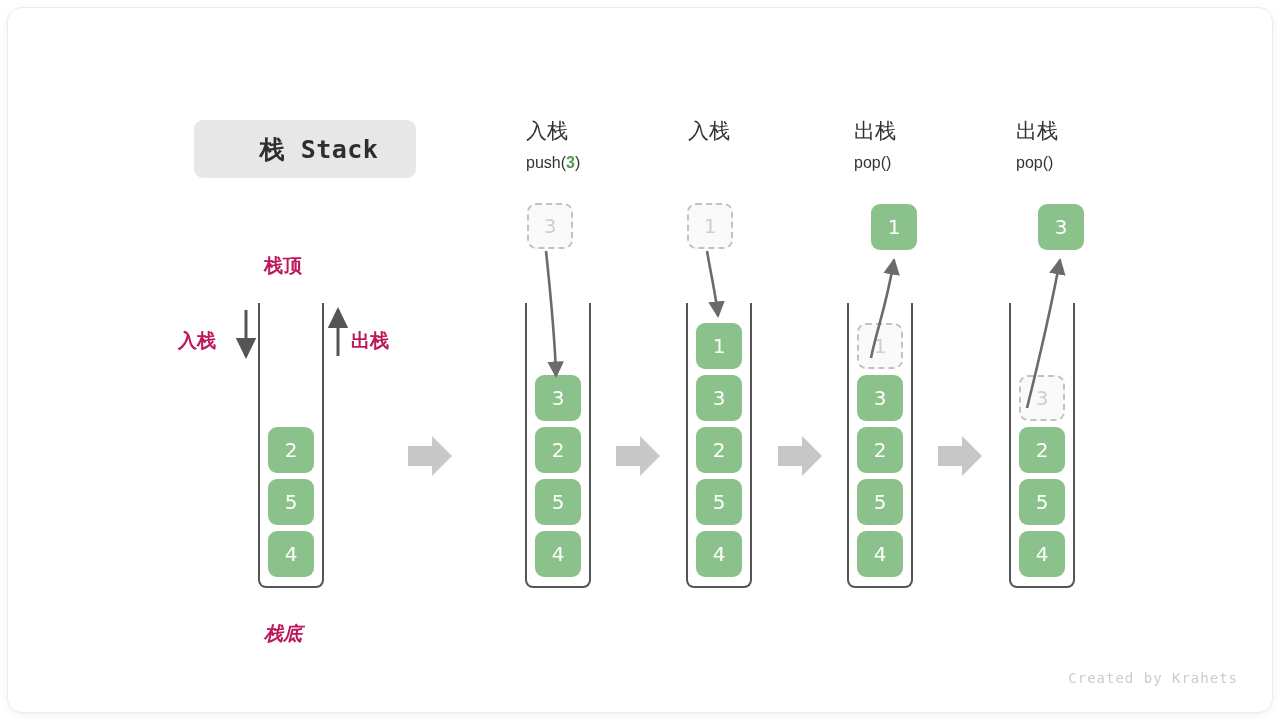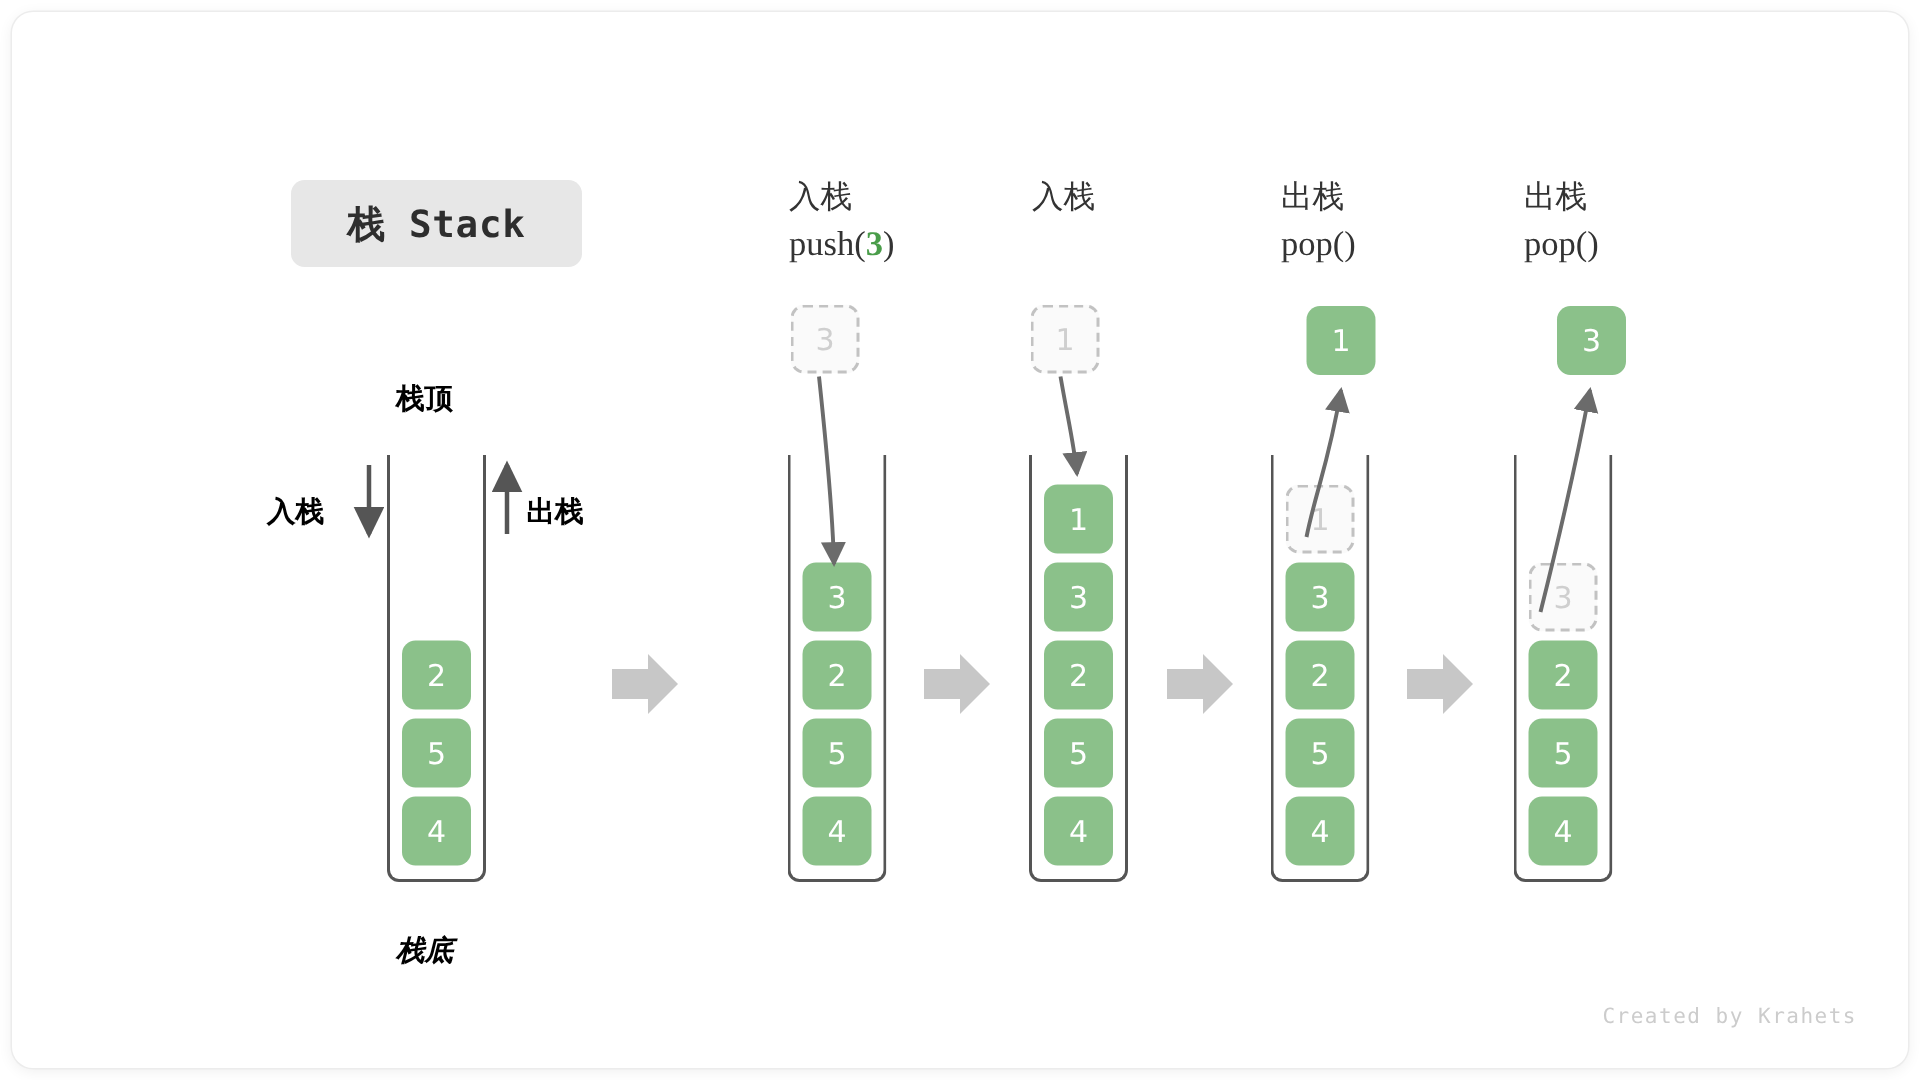--- a/index.html
+++ b/index.html
@@ -37,49 +37,50 @@
     background: #e7e7e7;
     border-radius: 9px;
     display: flex;
     align-items: center;
     justify-content: center;
     font-family: "DejaVu Sans Mono", "Liberation Mono", monospace;
     font-size: 25px;
     font-weight: bold;
     color: #2e2e2e;
     letter-spacing: 0.5px;
+    padding-left: 28px;
   }
 
   
   .cn-label {
     position: absolute;
     font-family: "DejaVu Sans", "Liberation Sans", sans-serif;
     font-size: 19px;
     font-weight: bold;
-    color: #000000;
+    color: #be185d;
     white-space: nowrap;
   }
 
   
   .col-head {
     position: absolute;
     width: 180px;
     text-align: left;
     white-space: nowrap;
   }
   .col-head .cn {
     font-family: "DejaVu Sans", "Liberation Sans", sans-serif;
     font-size: 21px;
     color: #333333;
     line-height: 30px;
     display: block;
   }
   .col-head .code {
-    font-family: Liberation Serif, serif;
-    font-size: 23px;
+    font-family: Liberation Sans, sans-serif;
+    font-size: 16px;
     color: #333333;
     line-height: 34px;
     display: block;
   }
   .col-head .code .arg {
     color: #4a9d4a;
     font-weight: bold;
   }
 
   

